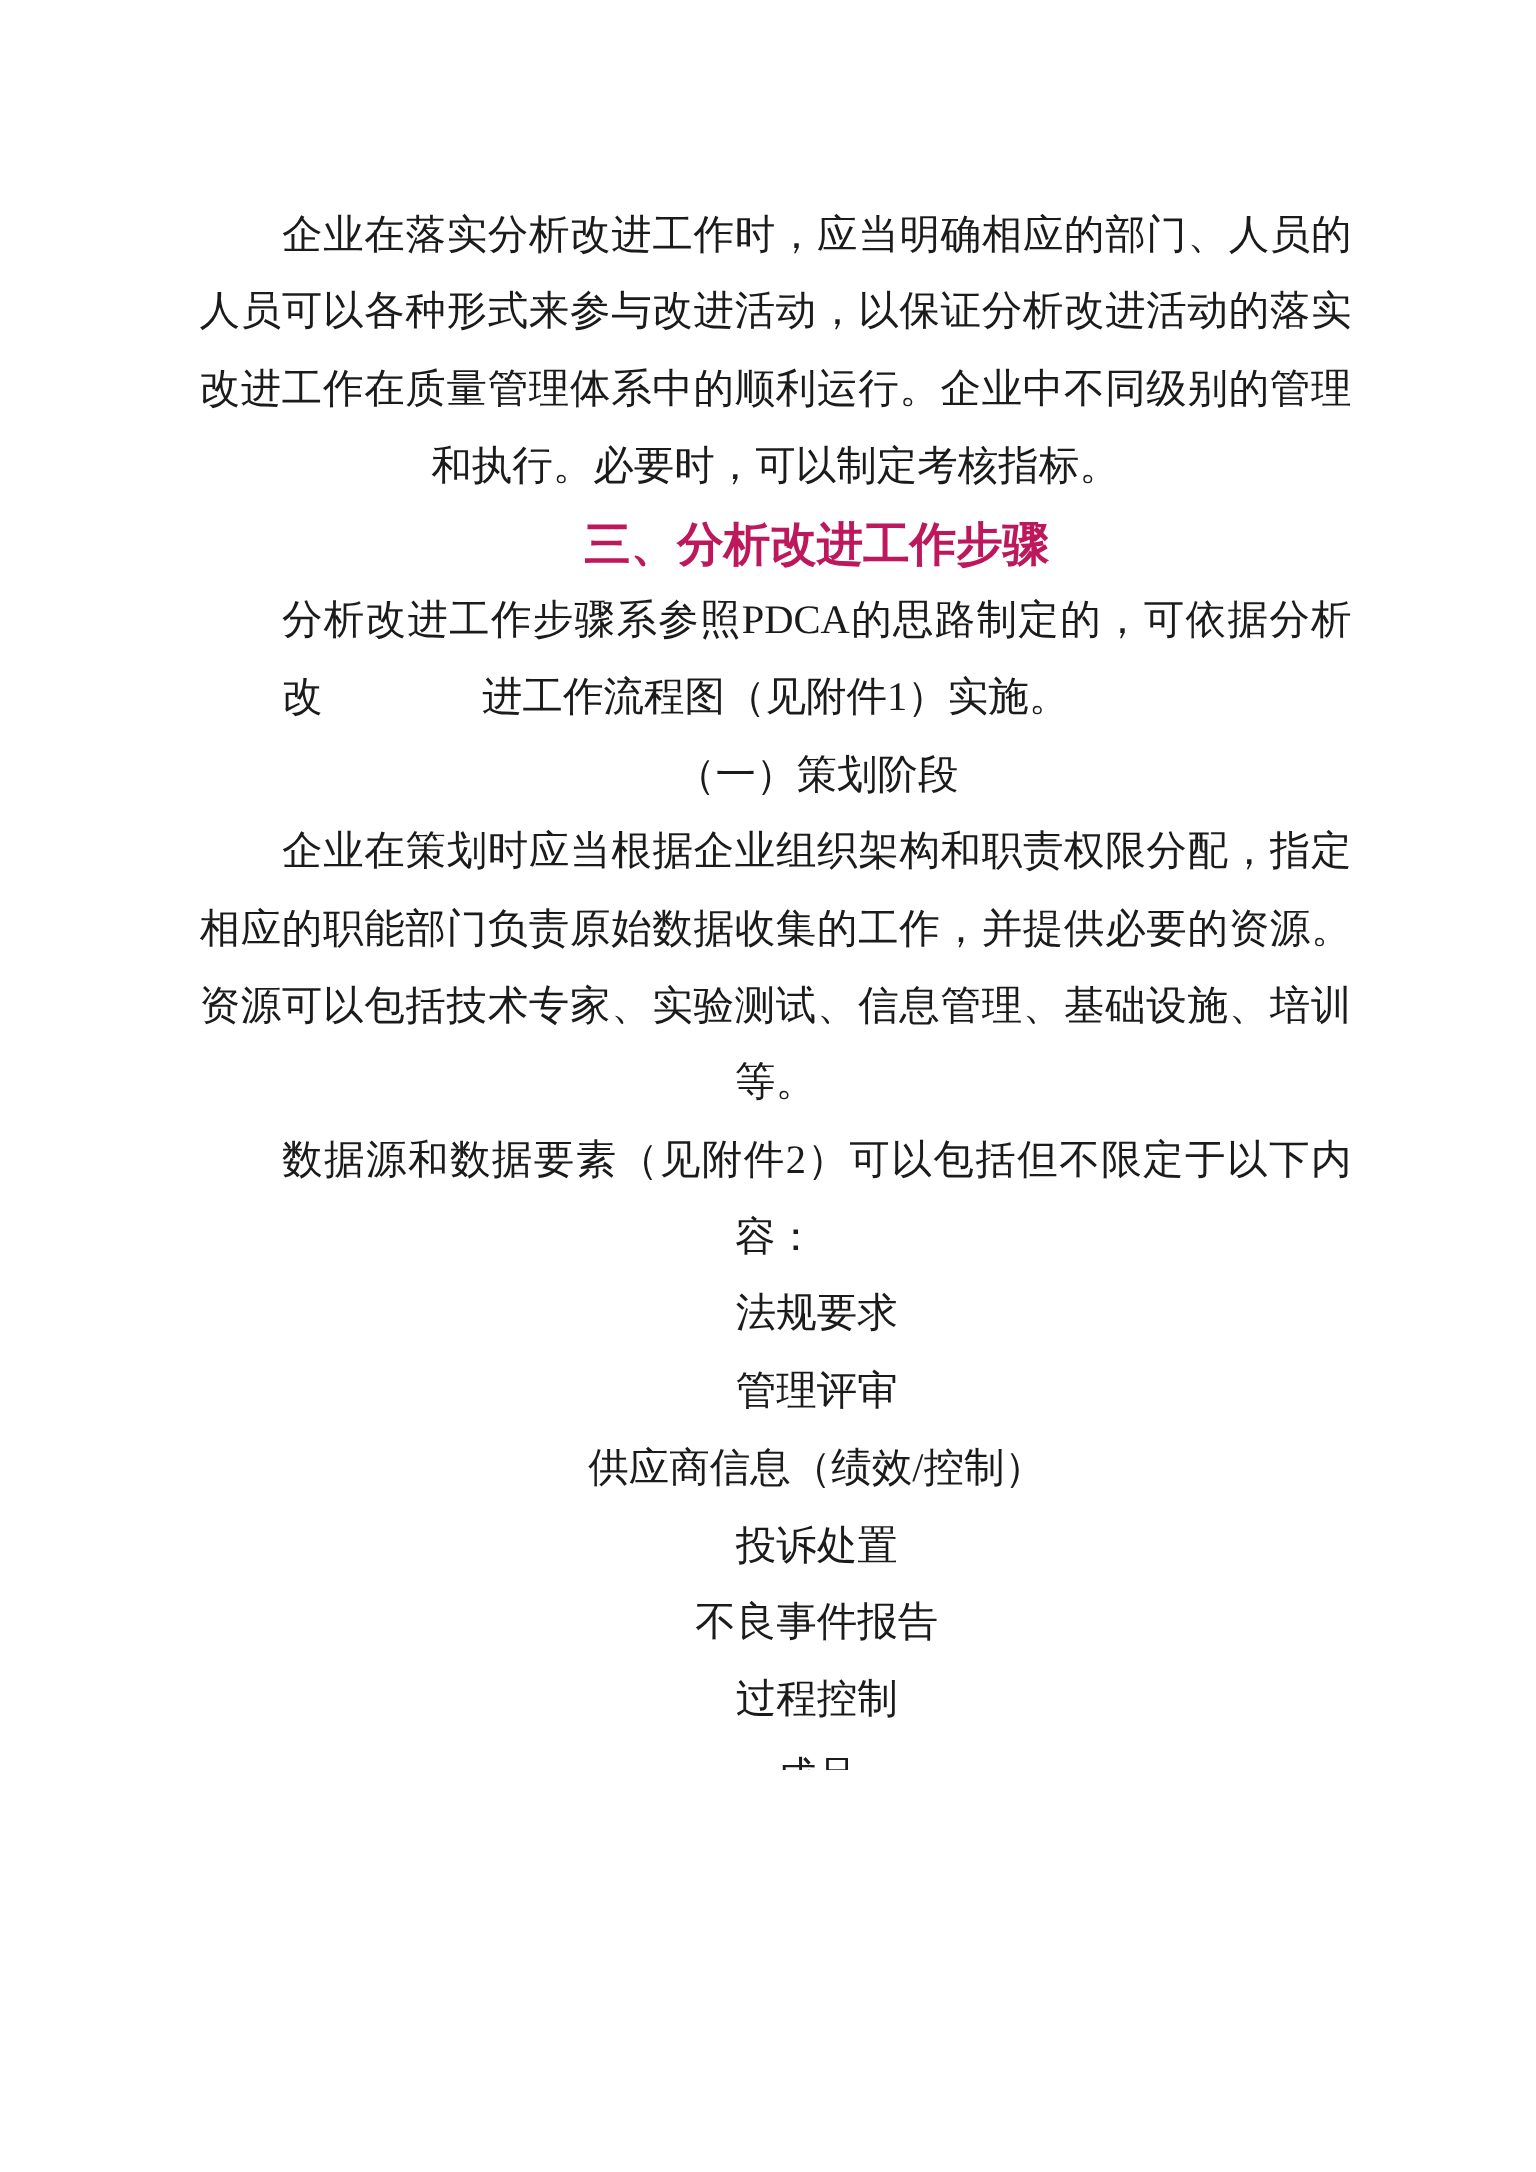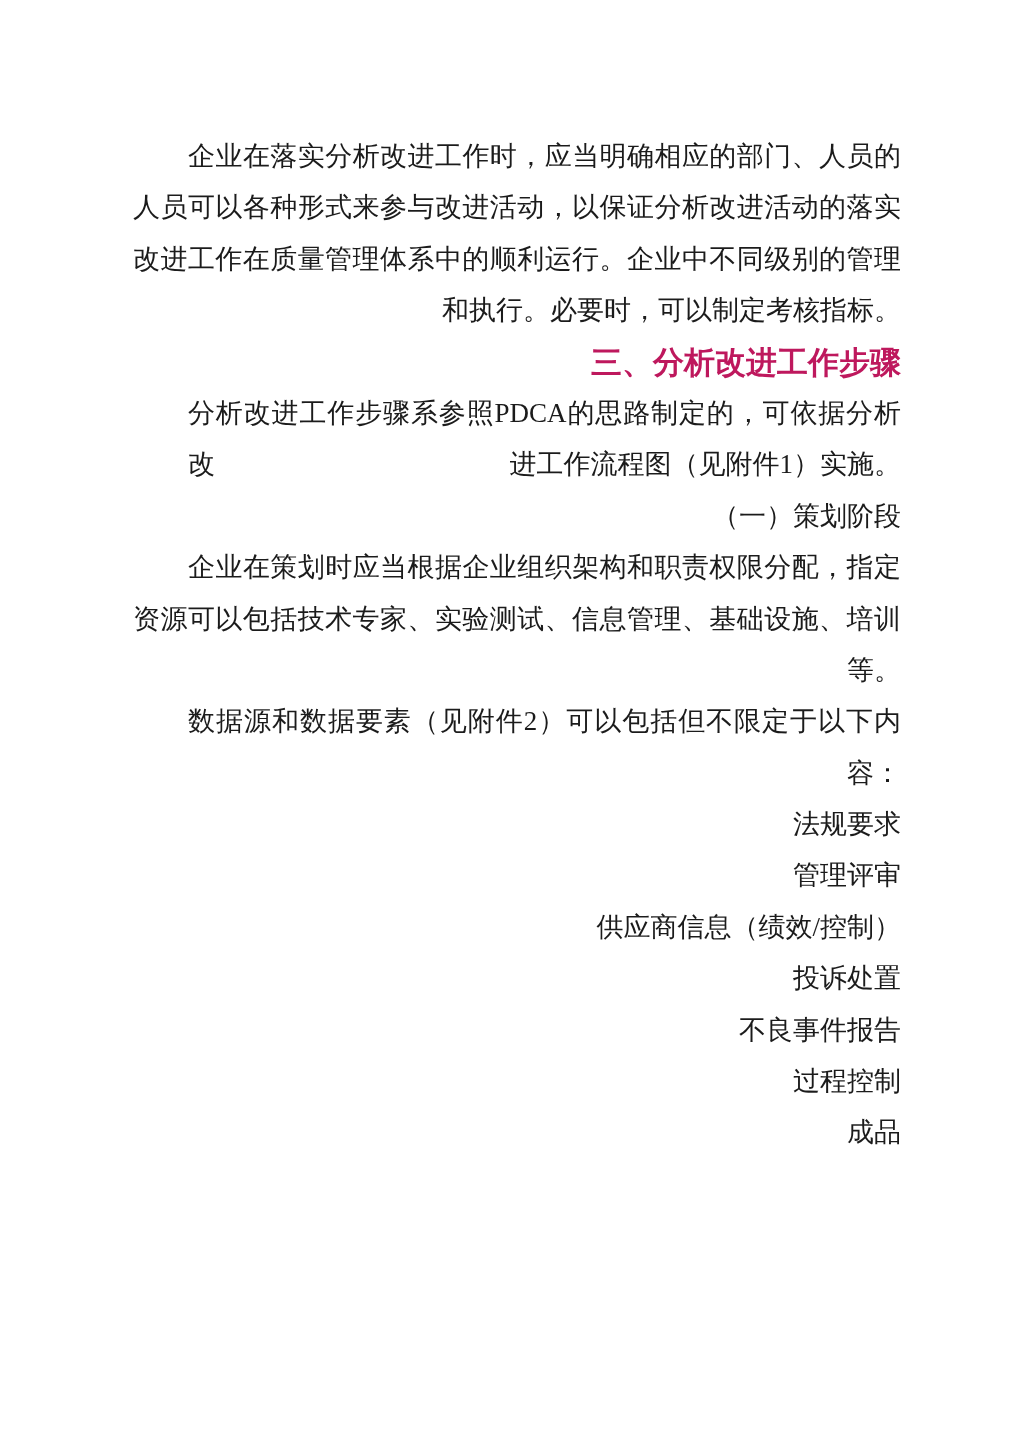--- a/index.html
+++ b/index.html
@@ -20,21 +20,21 @@
     top: 131px;
     width: 768px;
   }
   .line {
     height: 51.4px;
     line-height: 51.4px;
     font-size: 27px;
     color: #1b1b1b;
     font-family: "Liberation Serif", "DejaVu Serif", serif;
     font-weight: normal;
-    text-align: right;
+    text-align: center;
   }
   .line.indent {
     padding-left: 55px;
   }
   .line.fill {
     text-align: justify;
     text-align-last: justify;
   }
   .line.heading {
     font-family: "Liberation Sans", "DejaVu Sans", sans-serif;
@@ -70,20 +70,21 @@
   <div class="textcol" id="body-lines">
       <div class="line indent fill">企业在落实分析改进工作时，应当明确相应的部门、人员的</div>
       <div class="line fill">人员可以各种形式来参与改进活动，以保证分析改进活动的落实</div>
       <div class="line fill">改进工作在质量管理体系中的顺利运行。企业中不同级别的管理</div>
       <div class="line">和执行。必要时，可以制定考核指标。</div>
       <div class="line heading indent">三、分析改进工作步骤</div>
       <div class="line indent fill">分析改进工作步骤系参照PDCA的思路制定的，可依据分析改</div>
       <div class="line">进工作流程图（见附件1）实施。</div>
       <div class="line indent">（一）策划阶段</div>
       <div class="line indent fill">企业在策划时应当根据企业组织架构和职责权限分配，指定</div>
+      <div class="line fill">相应的职能部门负责原始数据收集的工作，并提供必要的资源。</div>
       <div class="line fill">资源可以包括技术专家、实验测试、信息管理、基础设施、培训</div>
       <div class="line">等。</div>
       <div class="line indent fill">数据源和数据要素（见附件2）可以包括但不限定于以下内</div>
       <div class="line">容：</div>
       <div class="line indent">法规要求</div>
       <div class="line indent">管理评审</div>
       <div class="line indent">供应商信息（绩效/控制）</div>
       <div class="line indent">投诉处置</div>
       <div class="line indent">不良事件报告</div>
       <div class="line indent">过程控制</div>

